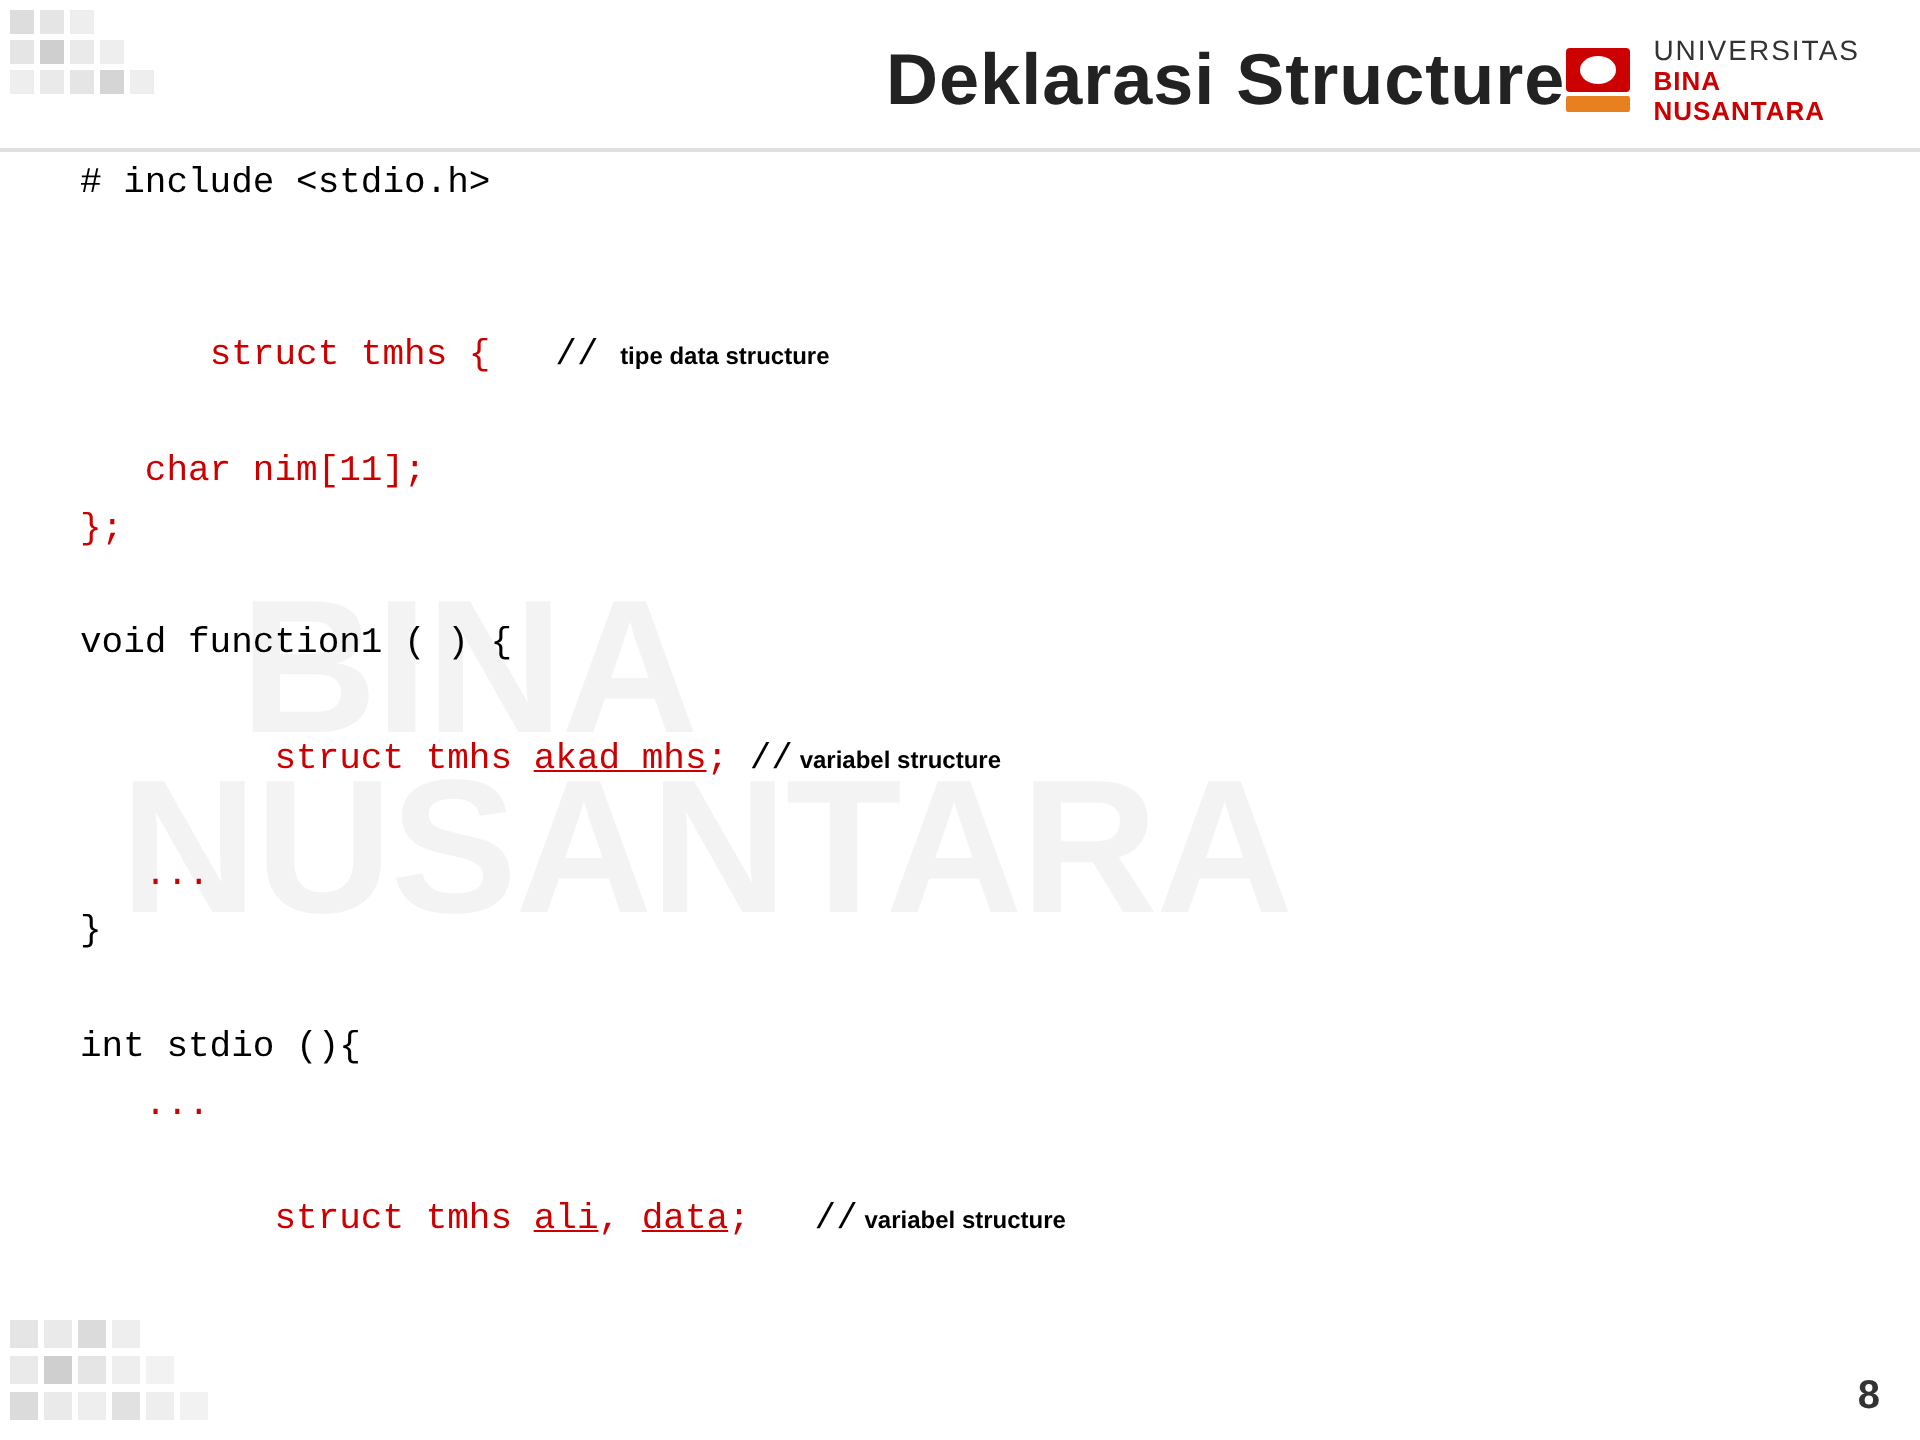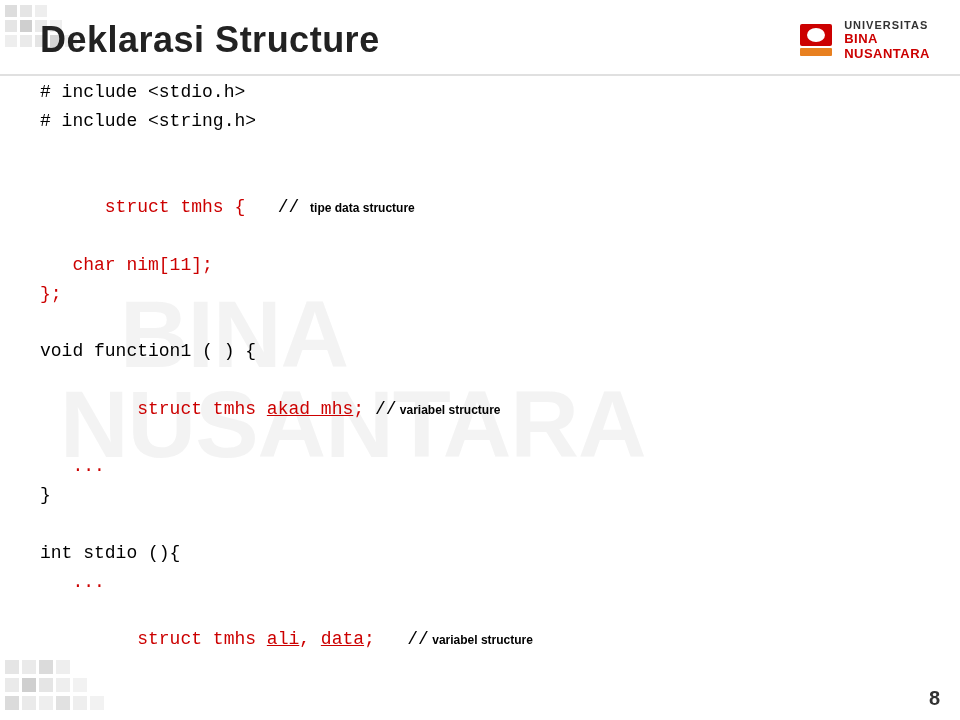--- a/index.html
+++ b/index.html
@@ -15,24 +15,23 @@
 
     
     .header {
       position: absolute;
       top: 6px;
       left: 0;
       right: 0;
       height: 70px;
       display: flex;
       align-items: center;
-      justify-content: space-between;
+      justify-content: flex-end;
       padding: 0 30px 0 40px;
       border-bottom: 2px solid #e0e0e0;
-      gap: 14px;
     }
 
     .page-title {
       font-size: 36px;
       font-weight: bold;
       color: #222222;
       letter-spacing: 0.5px;
     }
 
     
@@ -42,22 +41,22 @@
       gap: 8px;
     }
 
     .logo-text-block {
       display: flex;
       flex-direction: column;
       align-items: flex-start;
     }
 
     .logo-universitas {
-      font-size: 11px;
-      font-weight: bold;
+      font-size: 14px;
+      font-weight: normal;
       color: #333333;
       letter-spacing: 1px;
     }
 
     .logo-bina {
       font-size: 13px;
       font-weight: 900;
       color: #cc0000;
       letter-spacing: 0.5px;
     }
@@ -220,21 +219,20 @@
       <span class="logo-bina">BINA</span>
       <span class="logo-nusantara">NUSANTARA</span>
     </div>
   </div>
 </div>
 
 <div class="content">
   <div class="code-block">
 
     <span class="code-line code-black"># include &lt;stdio.h&gt;</span>
-    <span class="code-line code-black"># include &lt;string.h&gt;</span>
     <span class="code-line">&nbsp;</span>
 
     <span class="code-line">
       <span class="code-red">struct tmhs {</span><span class="code-black">   // </span><span class="comment-bold">tipe data structure</span>
     </span>
 
     <span class="code-line code-red">   char nim[11];</span>
     <span class="code-line code-red">};</span>
     <span class="code-line">&nbsp;</span>
 

